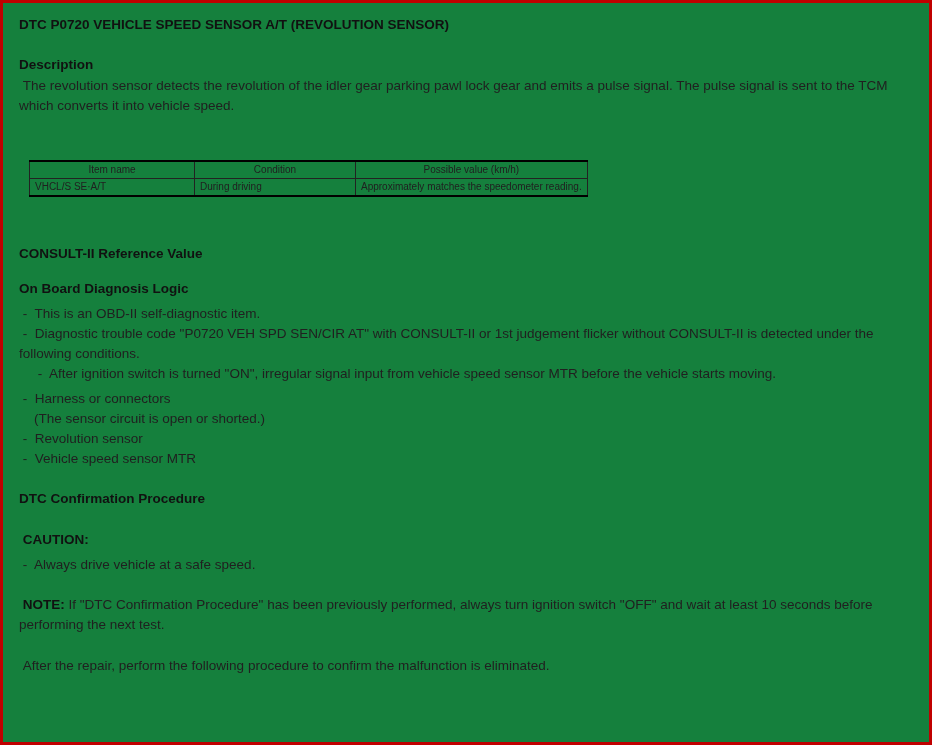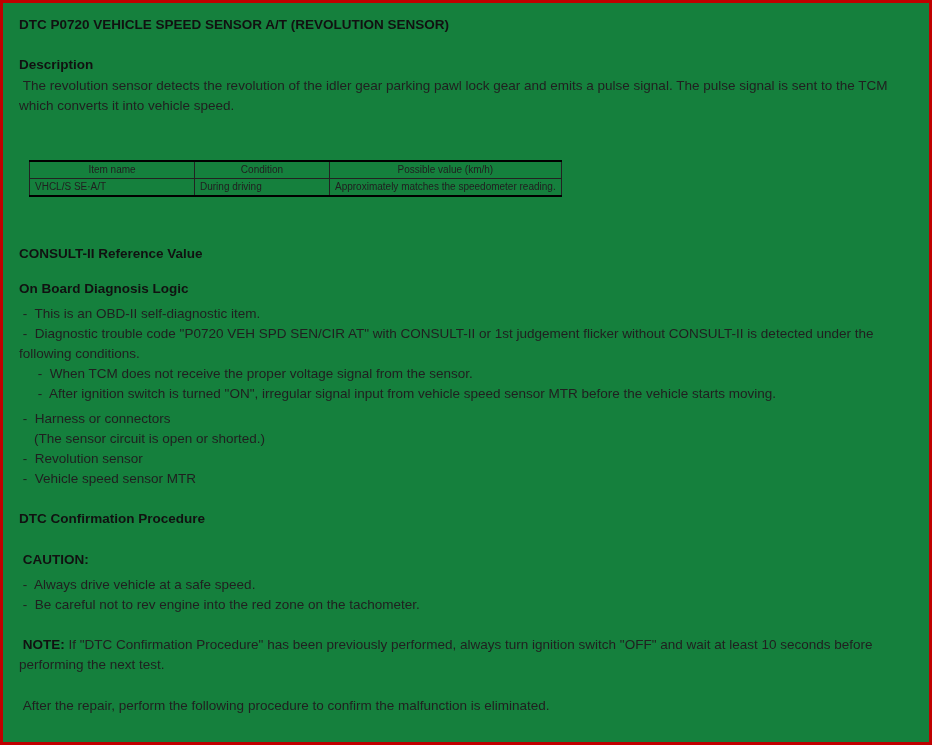--- a/index.html
+++ b/index.html
@@ -35,21 +35,21 @@
     font-size: 10px;
     line-height: 12px;
     padding: 2px 5px;
     color: #202020;
     white-space: nowrap;
   }
   .ref-table th { text-align: center; }
   .ref-table td { text-align: left; }
   .ref-table td:last-child { text-align: center; }
   .col-item { width: 165px; }
-  .col-cond { width: 135px; }
+  .col-cond { width: 161px; }
   .col-disp { width: 228px; }
 
   .sec-consult { margin-top: 47px; }
   .sec-obd { margin-top: 15px; }
   .items { margin-top: 5px; }
   .sec-pc { margin-top: 20px; }
   .sec-dtc { margin-top: 20px; }
   .sec-caution { margin-top: 21px; }
   .sec-note { margin-top: 20px; }
   .sec-closing { margin-top: 21px; }
@@ -81,36 +81,34 @@
       </tr>
     </tbody>
   </table>
 
   <div class="line heading sec-consult">CONSULT-II Reference Value</div>
 
   <div class="line heading sec-obd">On Board Diagnosis Logic</div>
   <div class="items">
     <div class="line"> -  This is an OBD-II self-diagnostic item.</div>
     <div class="line"> -  Diagnostic trouble code "P0720 VEH SPD SEN/CIR AT" with CONSULT-II or 1st judgement flicker without CONSULT-II is detected under the following conditions.</div>
-    <div class="line">     -  When TCM does not receive the proper voltage signal from the sensor.</div>
     <div class="line">     -  After ignition switch is turned "ON", irregular signal input from vehicle speed sensor MTR before the vehicle starts moving.</div>
   </div>
 
   <div class="items">
     <div class="line"> -  Harness or connectors</div>
     <div class="line">    (The sensor circuit is open or shorted.)</div>
     <div class="line"> -  Revolution sensor</div>
     <div class="line"> -  Vehicle speed sensor MTR</div>
   </div>
 
   <div class="line heading sec-dtc">DTC Confirmation Procedure</div>
 
   <div class="line heading sec-caution"> CAUTION:</div>
   <div class="items">
     <div class="line"> -  Always drive vehicle at a safe speed.</div>
-    <div class="line"> -  Be careful not to rev engine into the red zone on the tachometer.</div>
   </div>
 
   <p class="line sec-note"><strong> NOTE:</strong><span> If "DTC Confirmation Procedure" has been previously performed, always turn ignition switch "OFF" and wait at least 10 seconds before performing the next test.</span></p>
 
   <div class="line sec-closing"> After the repair, perform the following procedure to confirm the malfunction is eliminated.</div>
 
 </div>
 
 </body></html>

